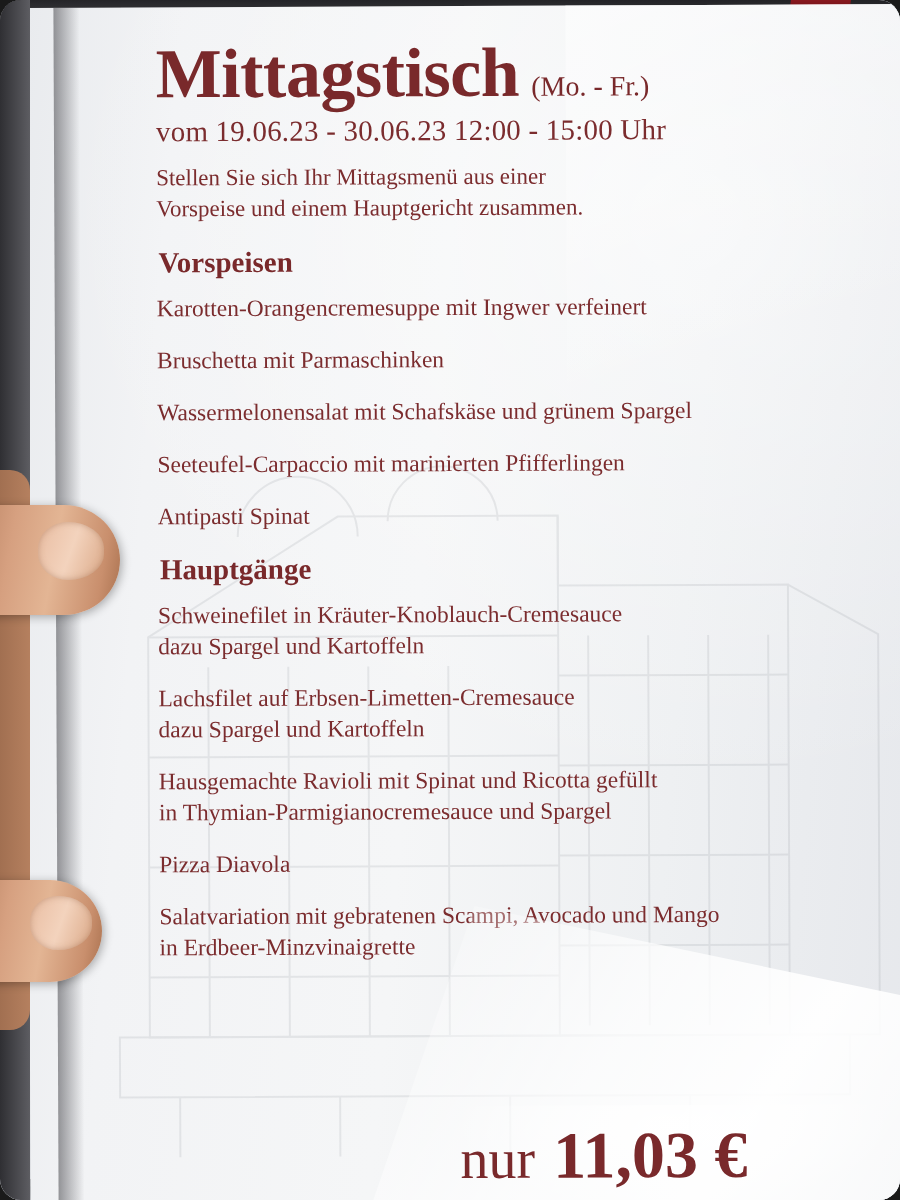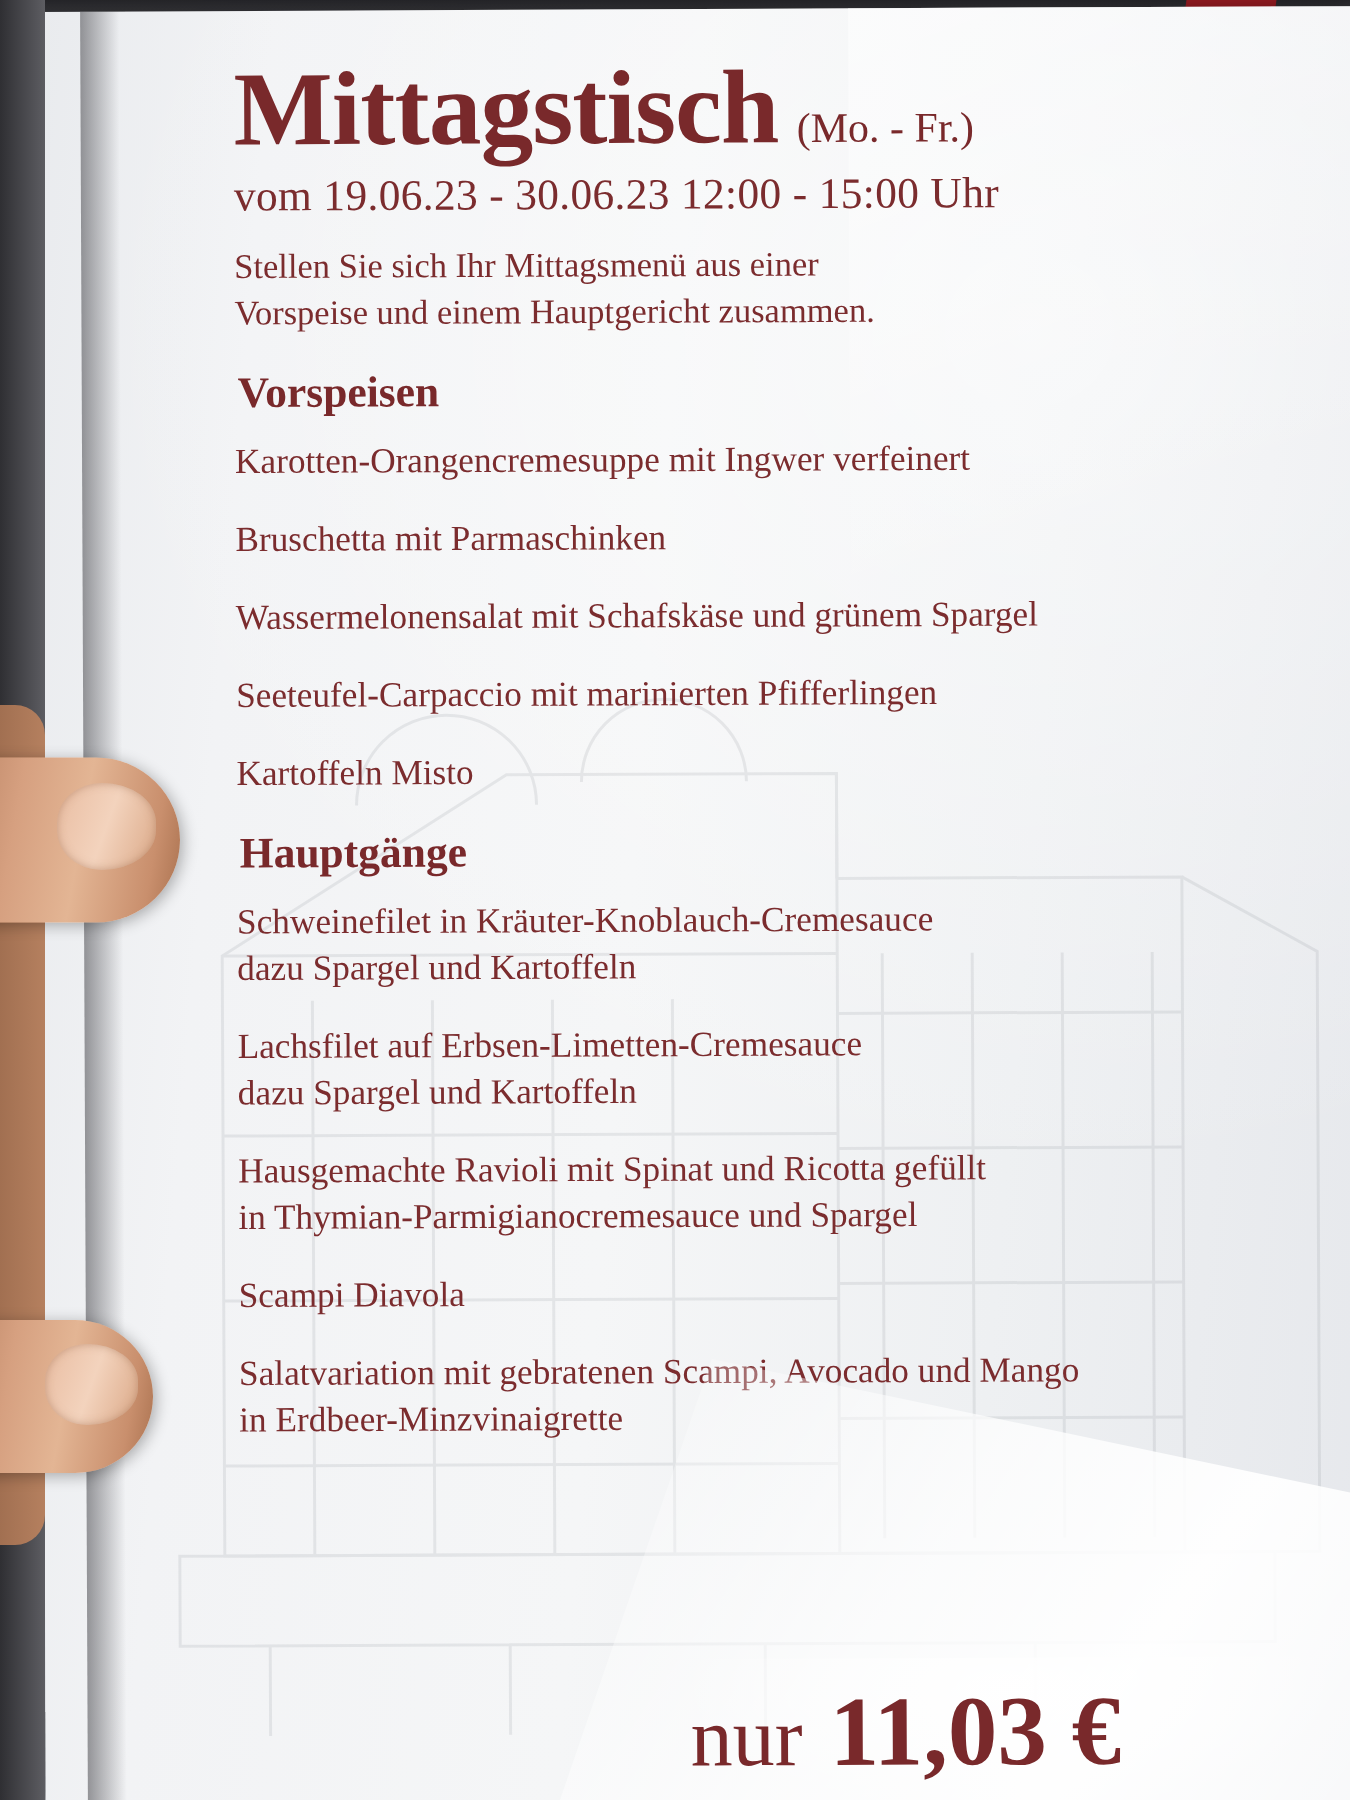--- a/index.html
+++ b/index.html
@@ -9,20 +9,21 @@
     overflow: hidden;
     background: #1a1a1a;
     font-family: "Liberation Serif", serif;
   }
 
   #page {
     position: relative;
     width: 900px; height: 1200px;
     overflow: hidden;
     background: #cfd3d8;
+    border-radius: 21px;
   }
 
   
   .bg-dark {
     position: absolute; inset: 0;
     background: linear-gradient(100deg, #4a4a4c 0%, #6f6f71 3%, #8d8d8e 5%, #b9bcc0 8%, #c9ccd1 12%, #cfd3d8 100%);
   }
   .top-red {
     position: absolute; top: 0; left: 790px; width: 60px; height: 14px;
     background: #9d1a22;
@@ -227,39 +228,39 @@
       <div class="dish">
         <span class="l1">Bruschetta mit Parmaschinken</span>
       </div>
       <div class="dish">
         <span class="l1">Wassermelonensalat mit Schafskäse und grünem Spargel</span>
       </div>
       <div class="dish">
         <span class="l1">Seeteufel-Carpaccio mit marinierten Pfifferlingen</span>
       </div>
       <div class="dish">
-        <span class="l1">Kartoffeln Misto</span>
+        <span class="l1">Antipasti Spinat</span>
       </div>
 
       <div class="section-head">Hauptgänge</div>
 
       <div class="dish">
         <span class="l1">Schweinefilet in Kräuter-Knoblauch-Cremesauce</span>
         <span class="l2">dazu Spargel und Kartoffeln</span>
       </div>
       <div class="dish">
         <span class="l1">Lachsfilet auf Erbsen-Limetten-Cremesauce</span>
         <span class="l2">dazu Spargel und Kartoffeln</span>
       </div>
       <div class="dish">
         <span class="l1">Hausgemachte Ravioli mit Spinat und Ricotta gefüllt</span>
         <span class="l2">in Thymian-Parmigianocremesauce und Spargel</span>
       </div>
       <div class="dish">
-        <span class="l1">Scampi Diavola</span>
+        <span class="l1">Pizza Diavola</span>
       </div>
       <div class="dish">
         <span class="l1">Salatvariation mit gebratenen Scampi, Avocado und Mango</span>
         <span class="l2">in Erdbeer-Minzvinaigrette</span>
       </div>
 
     </div>
 
     <div class="bottom-snow"></div>
     <div class="gloss"></div>

